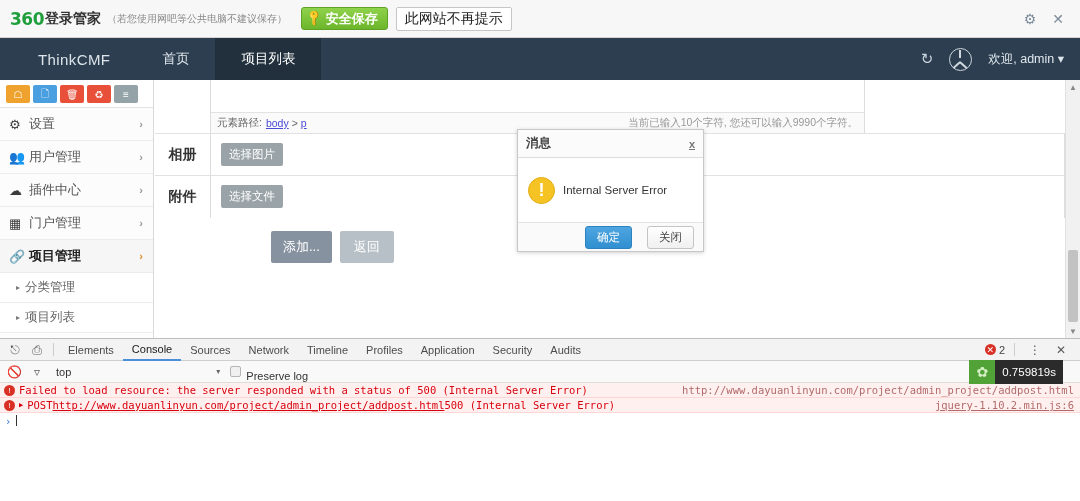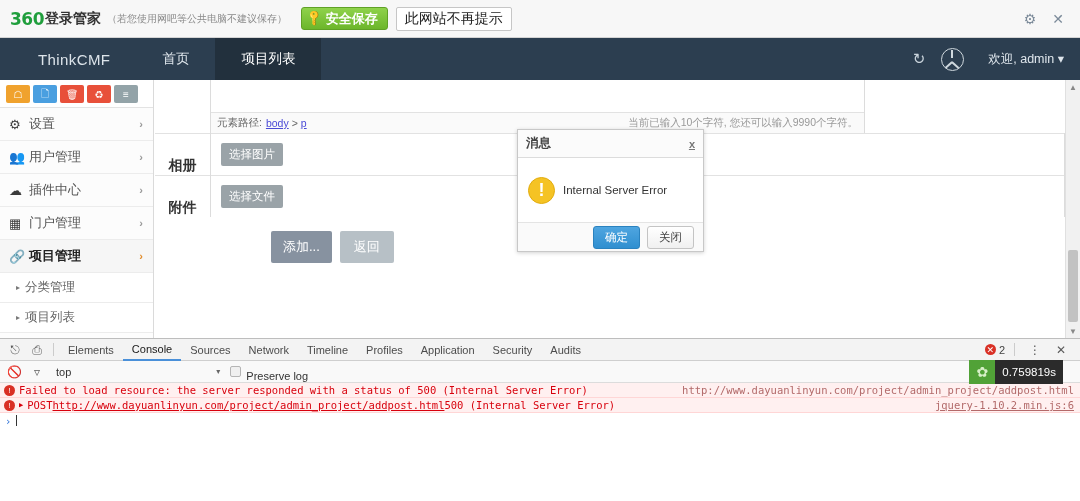--- a/index.html
+++ b/index.html
@@ -72,21 +72,21 @@
   }
   .avatar-circle::before, .avatar-circle::after {
     content: ""; position: absolute; background: #cfd8de;
   }
   .avatar-circle::before { width: 1.6px; height: 8px; left: 9.2px; top: 1px; }
   .avatar-circle::after { width: 9px; height: 1.6px; left: 10px; top: 12px; transform: rotate(42deg); transform-origin: left center; }
   .avatar-spoke {
     position: absolute; width: 9px; height: 1.6px; background: #cfd8de;
     left: 1px; top: 12px; transform: rotate(-42deg); transform-origin: right center;
   }
-  .nav-user { color: #dfe6ec; font-size: 12.5px; cursor: pointer; margin-left: 8px; }
+  .nav-user { color: #dfe6ec; font-size: 12.5px; cursor: pointer; }
 
   
   .sidebar {
     position: absolute; left: 0; top: 80px; width: 154px; height: 258px;
     background: #fdfdfd; border-right: 1px solid #dadada;
     overflow: hidden;
   }
   .quick-icons { display: flex; gap: 3px; padding: 5px 4px 4px 6px; border-bottom: 1px solid #e3e3e3; background:#fff;}
   .qi {
     width: 24px; height: 18px; border-radius: 2px;
@@ -122,21 +122,21 @@
     border-left: 1px solid #dcdcdc; border-right: 1px solid #dcdcdc;
   }
   .editor-body { height: 33px; background: #fff; border-bottom: 1px solid #e2e2e2; }
   .editor-foot {
     height: 20px; background: #fafafa; display: flex; align-items: center;
     padding: 0 6px; font-size: 10.5px; color: #666;
   }
   .editor-foot a { color: #4a4ad6; text-decoration: underline; }
   .ed-count { margin-left: auto; color: #999; }
 
-  .form-row { display: flex; border-top: 1px solid #e2e2e2; height: 42px; align-items: flex-end; }
+  .form-row { display: flex; border-top: 1px solid #e2e2e2; height: 42px; align-items: center; }
   .form-label {
     width: 55px; flex: none; text-align: center;
     font-size: 14px; font-weight: bold; color: #333;
   }
   .form-field { flex: 1; border-left: 1px solid #dcdcdc; border-right: 1px solid #dcdcdc; height: 42px; display: flex; align-items: center; padding-left: 10px; width:655px;}
   .btn-gray-sm {
     background: #9aa3a8; color: #fff; border: none; border-radius: 2px;
     font-size: 11.5px; padding: 4px 8px; cursor: pointer;
   }
   .actions { padding: 14px 0 0 116px; display: flex; gap: 8px; }
@@ -165,21 +165,21 @@
   .dlg-body { height: 64px; display: flex; align-items: center; padding: 0 10px; }
   .warn-icon {
     width: 27px; height: 27px; border-radius: 50%; flex: none;
     background: #f5c324; border: 1px solid #e2ac0e;
     display: flex; align-items: center; justify-content: center;
     color: #fff; font-size: 18px; font-weight: bold; line-height: 1;
   }
   .dlg-msg { margin-left: 8px; font-size: 11.5px; color: #333; }
   .dlg-foot {
     height: 29px; border-top: 1px solid #e4e4e4; background: #fafafa;
-    display: flex; align-items: center; justify-content: flex-end; gap: 7px; padding-right: 9px;
+    display: flex; align-items: center; justify-content: flex-end; gap: 15px; padding-right: 9px;
   }
   .btn-ok {
     background: linear-gradient(#4fa5e0, #2f8fd0); border: 1px solid #2a82bf;
     color: #fff; font-size: 11.5px; padding: 3px 11px; border-radius: 3px; cursor: pointer;
   }
   .btn-cancel {
     background: linear-gradient(#fff, #f0f0f0); border: 1px solid #c4c4c4;
     color: #444; font-size: 11.5px; padding: 3px 11px; border-radius: 3px; cursor: pointer;
   }
 

